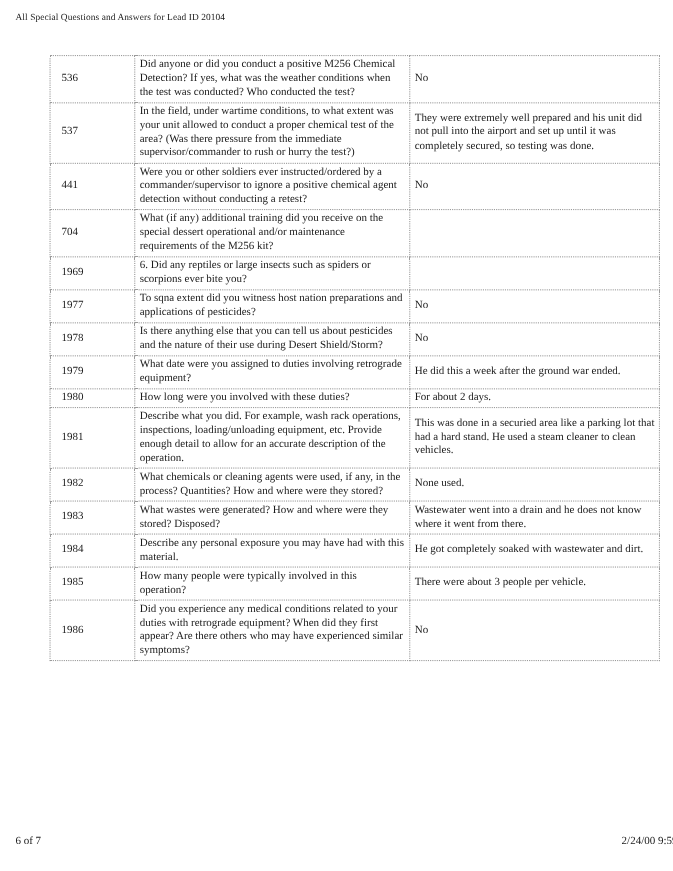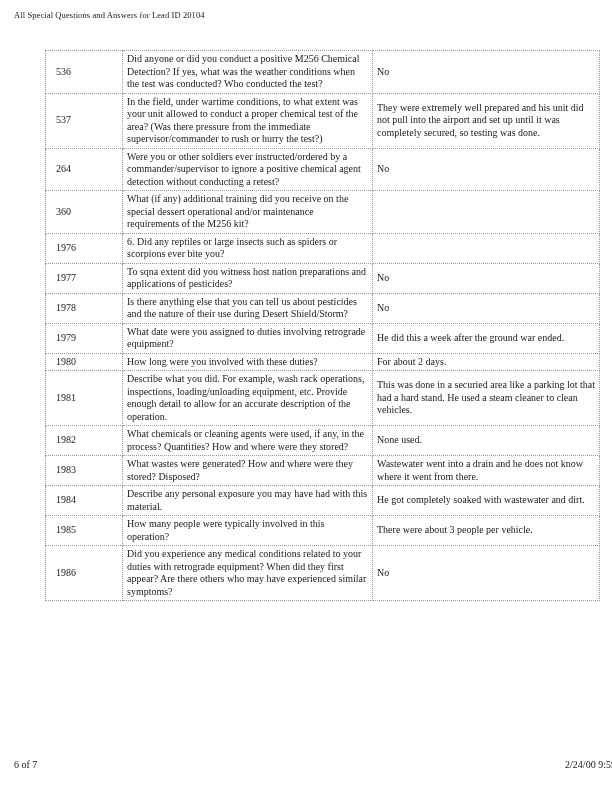--- a/index.html
+++ b/index.html
@@ -77,31 +77,31 @@
           <td class="col-id">536</td>
           <td class="col-q">Did anyone or did you conduct a positive M256 Chemical Detection? If yes, what was the weather conditions when the test was conducted? Who conducted the test?</td>
           <td class="col-a">No</td>
         </tr>
         <tr>
           <td class="col-id">537</td>
           <td class="col-q">In the field, under wartime conditions, to what extent was your unit allowed to conduct a proper chemical test of the area? (Was there pressure from the immediate supervisor/commander to rush or hurry the test?)</td>
           <td class="col-a">They were extremely well prepared and his unit did not pull into the airport and set up until it was completely secured, so testing was done.</td>
         </tr>
         <tr>
-          <td class="col-id">264</td>
+          <td class="col-id">441</td>
           <td class="col-q">Were you or other soldiers ever instructed/ordered by a commander/supervisor to ignore a positive chemical agent detection without conducting a retest?</td>
           <td class="col-a">No</td>
         </tr>
         <tr>
-          <td class="col-id">360</td>
+          <td class="col-id">704</td>
           <td class="col-q">What (if any) additional training did you receive on the special dessert operational and/or maintenance requirements of the M256 kit?</td>
           <td class="col-a"></td>
         </tr>
         <tr>
-          <td class="col-id">1976</td>
+          <td class="col-id">1969</td>
           <td class="col-q">6. Did any reptiles or large insects such as spiders or scorpions ever bite you?</td>
           <td class="col-a"></td>
         </tr>
         <tr>
           <td class="col-id">1977</td>
           <td class="col-q">To sqna extent did you witness host nation preparations and applications of pesticides?</td>
           <td class="col-a">No</td>
         </tr>
         <tr>
           <td class="col-id">1978</td>

